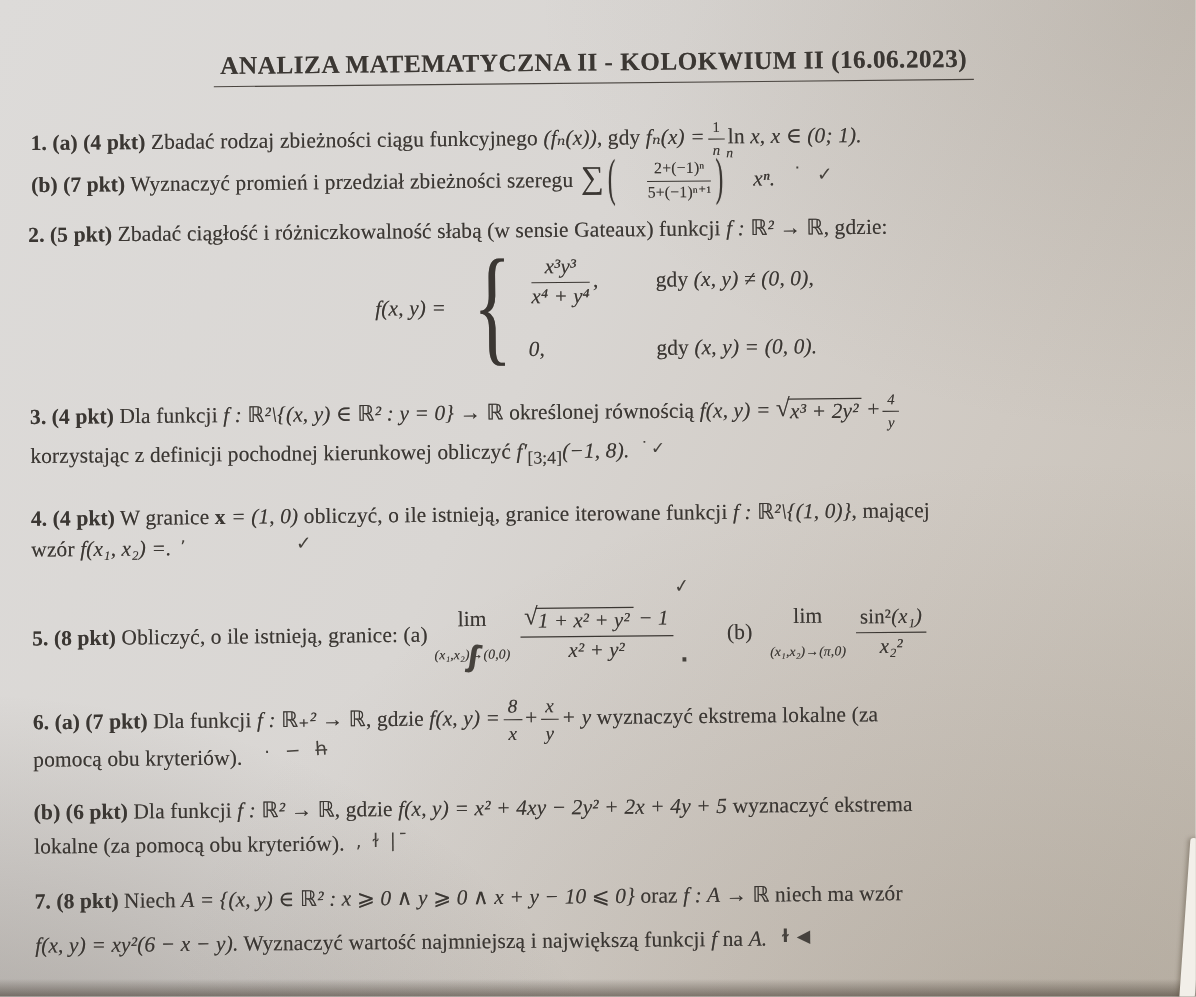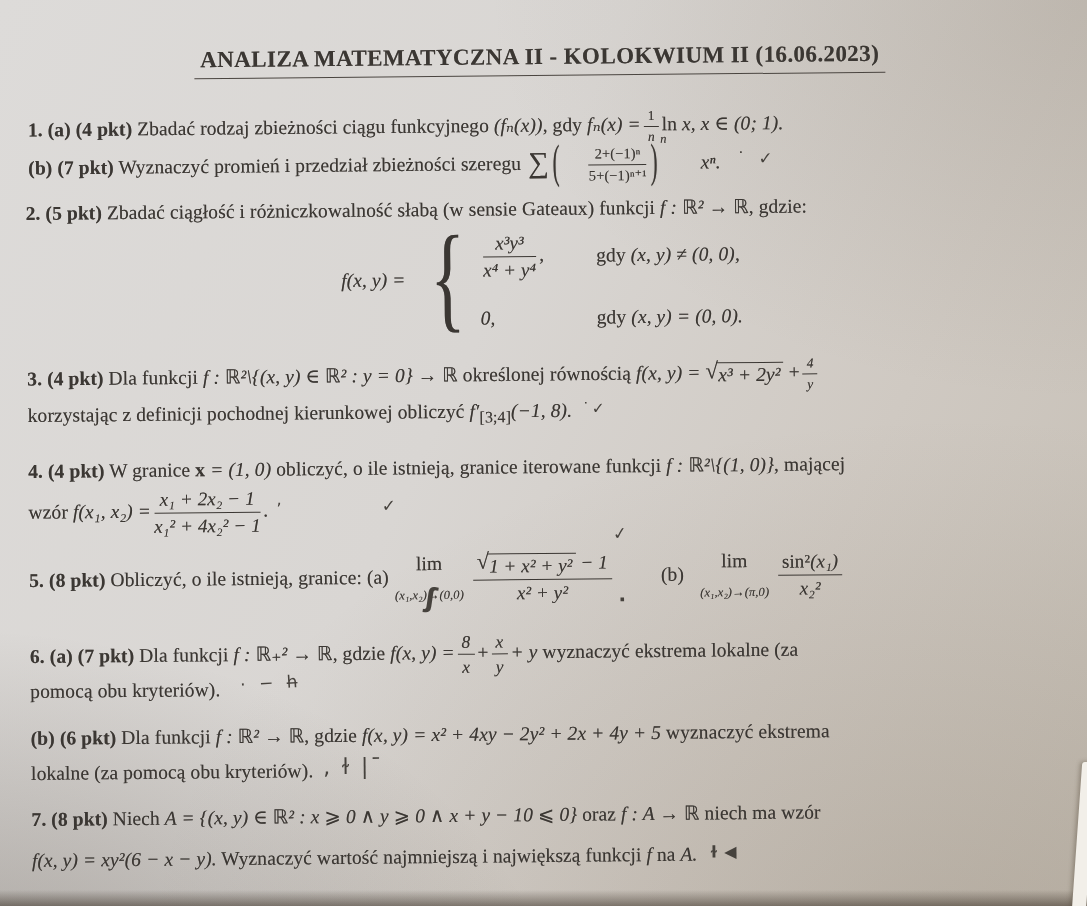--- a/index.html
+++ b/index.html
@@ -57,24 +57,24 @@
   
   .hand{font-family:"DejaVu Sans",sans-serif;font-style:normal;color:#46423d;text-shadow:none;}
   .h-q1b{margin-left:16px;font-size:17px;position:relative;top:-4px;letter-spacing:4px;}
   .h-q3{margin-left:10px;font-size:15.5px;position:relative;top:-3px;letter-spacing:2px;}
   .h-q4a{margin-left:8px;font-size:16px;position:relative;top:-2px;}
   .h-q4b{margin-left:100px;font-size:17px;position:relative;top:-4px;}
   .h-check5{position:absolute;top:-27px;right:-16px;font-size:17px;transform:rotate(-6deg);}
   .h-dot5{position:absolute;bottom:-4px;right:-14px;font-size:20px;font-weight:bold;}
   .h-scrib5{position:absolute;left:30px;top:-6px;font-size:27px;font-weight:bold;transform:rotate(9deg);}
   .h-q6a{margin-left:20px;font-size:17px;letter-spacing:4px;position:relative;top:-7px;transform:rotate(-3deg);display:inline-block;}
-  .h-q6b{margin-left:10px;font-size:22px;letter-spacing:2px;position:relative;top:-3px;}
+  .h-q6b{margin-left:10px;font-size:17px;letter-spacing:2px;position:relative;top:-3px;}
   .h-q7{margin-left:12px;font-size:16px;position:relative;top:-3px;font-weight:bold;}
   .gap-b{margin-left:46px;margin-right:10px;}
-  .sp{margin-left:34px;}
+  .sp{margin-left:18px;}
 </style>
 </head>
 <body>
 
 <div class="sheet">
 
   <div class="block title-block" style="top:44px">
     <span class="title">ANALIZA MATEMATYCZNA II - KOLOKWIUM II (16.06.2023)</span>
   </div>
 
@@ -106,21 +106,21 @@
       </span> <span>+</span><span class="frac fs m"><span class="num">4</span><span class="den">y</span></span>
   </div>
   <div class="block" style="top:400px">
     <span>korzystając z definicji pochodnej kierunkowej obliczyć </span><span class="m">f′</span><sub class="idx">[3;4]</sub><span class="m">(−1, 8).</span><span class="hand h-q3">˙✓</span>
   </div>
 
   <div class="block" style="top:455px">
     <span class="bold">4. (4 pkt)</span><span> W granice </span><span class="bx">x</span><span class="m"> = (1, 0)</span><span> obliczyć, o ile istnieją, granice iterowane funkcji </span><span class="m">f : ℝ²\{(1, 0)}</span><span>, mającej</span>
   </div>
   <div class="block" style="top:485px">
-    <span>wzór </span><span class="m">f(x₁, x₂) =</span><span class="frac fl m"><span class="num">x₁ + 2x₂ − 1</span><span class="den">x₁² + 4x₂² − 1</span></span><span class="m">.</span><span class="hand h-q4a">’</span><span class="hand h-q4b">✓</span>
+    <span>wzór </span><span class="m">f(x₁, x₂) =</span><span class="m">.</span><span class="hand h-q4a">’</span><span class="hand h-q4b">✓</span>
   </div>
 
   <div class="block" style="top:552px">
     <span class="bold">5. (8 pkt)</span><span> Obliczyć, o ile istnieją, granice: (a)</span><span class="limwrap"><span class="limword">lim</span><span class="limsub"><span>(x₁,x₂)→(0,0)</span><span class="hand h-scrib5">ʃ</span></span></span><span class="frac fl m"><span class="hand h-check5">✓</span><span class="num"><span class="rt">
             <span class="sign">√</span>
             <span class="rad">1 + x² + y²</span>
           </span><span> − 1</span></span><span class="den">x² + y²</span><span class="hand h-dot5">.</span></span><span class="gap-b">(b)</span><span class="limwrap"><span class="limword">lim</span><span class="limsub"><span>(x₁,x₂)→(π,0)</span></span></span><span class="frac fl"><span class="num"><span class="rm">sin²</span><span class="m">(x₁)</span></span><span class="den m">x₂²</span></span>
   </div>
 
   <div class="block" style="top:631px">

